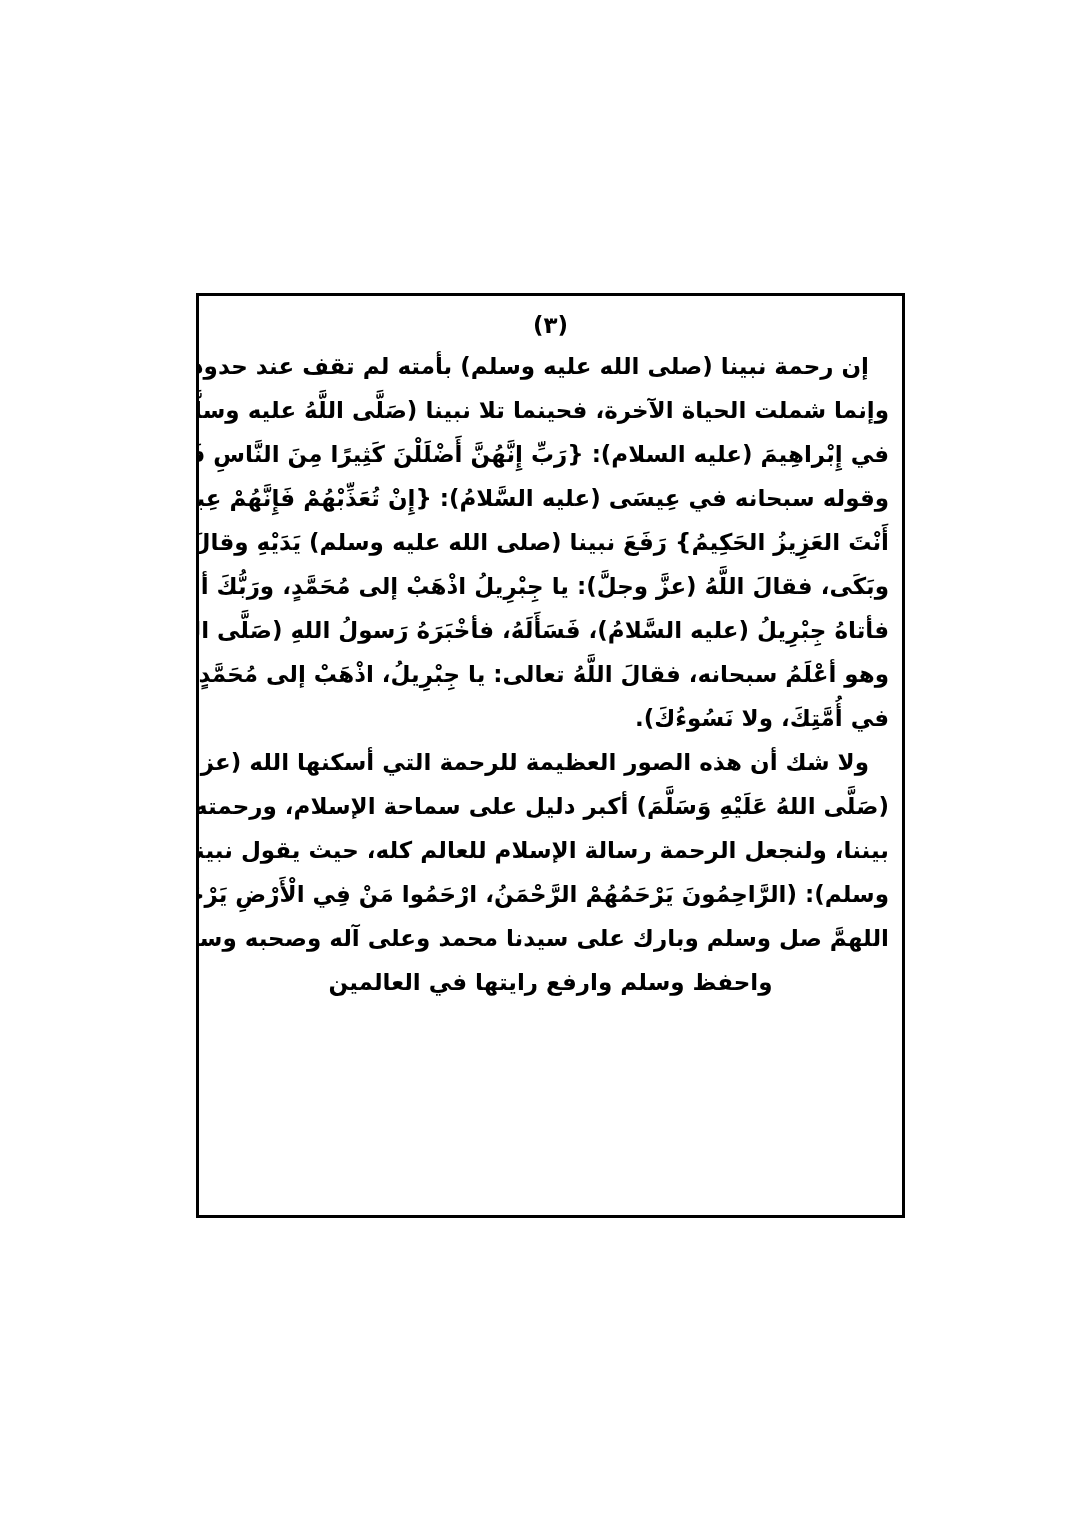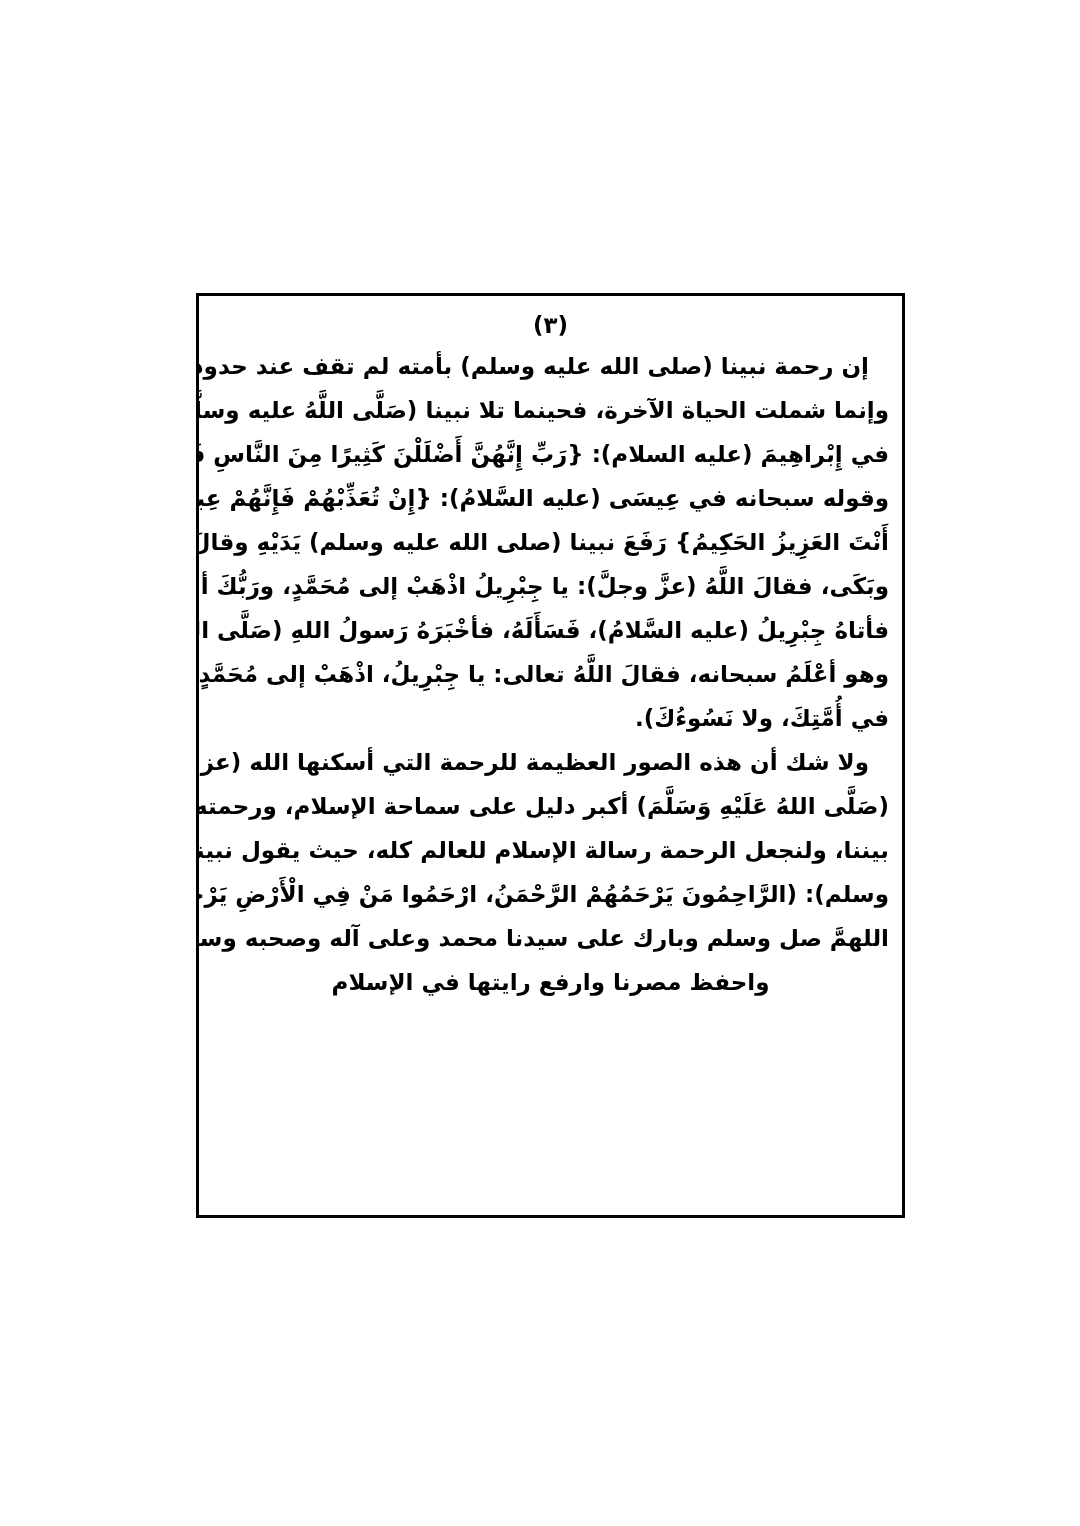--- a/index.html
+++ b/index.html
@@ -81,16 +81,16 @@
       <div class="line">فأتاهُ جِبْرِيلُ (عليه السَّلامُ)، فَسَأَلَهُ، فأخْبَرَهُ رَسولُ اللهِ (صَلَّى اللَّهُ عليه وسلَّمَ) بما قالَ،</div>
       <div class="line">وهو أعْلَمُ سبحانه، فقالَ اللَّهُ تعالى: يا جِبْرِيلُ، اذْهَبْ إلى مُحَمَّدٍ، فَقُلْ: إنَّا سَنُرْضِيكَ</div>
       <div class="line para-end">في أُمَّتِكَ، ولا نَسُوءُكَ).</div>
       <div class="line para-start">ولا شك أن هذه الصور العظيمة للرحمة التي أسكنها الله (عز وجل) قلب نبيه</div>
       <div class="line">(صَلَّى اللهُ عَلَيْهِ وَسَلَّمَ) أكبر دليل على سماحة الإسلام، ورحمته ويسره، فلْنتراحم فيما</div>
       <div class="line">بيننا، ولنجعل الرحمة رسالة الإسلام للعالم كله، حيث يقول نبينا (صلى الله عليه</div>
       <div class="line">وسلم): (الرَّاحِمُونَ يَرْحَمُهُمْ الرَّحْمَنُ، ارْحَمُوا مَنْ فِي الْأَرْضِ يَرْحَمْكُمْ مَنْ فِي</div>
     </div>
     <div class="closing">
       <div class="line-center">اللهمَّ صل وسلم وبارك على سيدنا محمد وعلى آله وصحبه وسلم</div>
-      <div class="line-center">واحفظ مصرنا وارفع رايتها في الإسلام</div>
+      <div class="line-center">واحفظ وسلم وارفع رايتها في العالمين</div>
     </div>
   </div>
 </div>
 
 </body></html>

